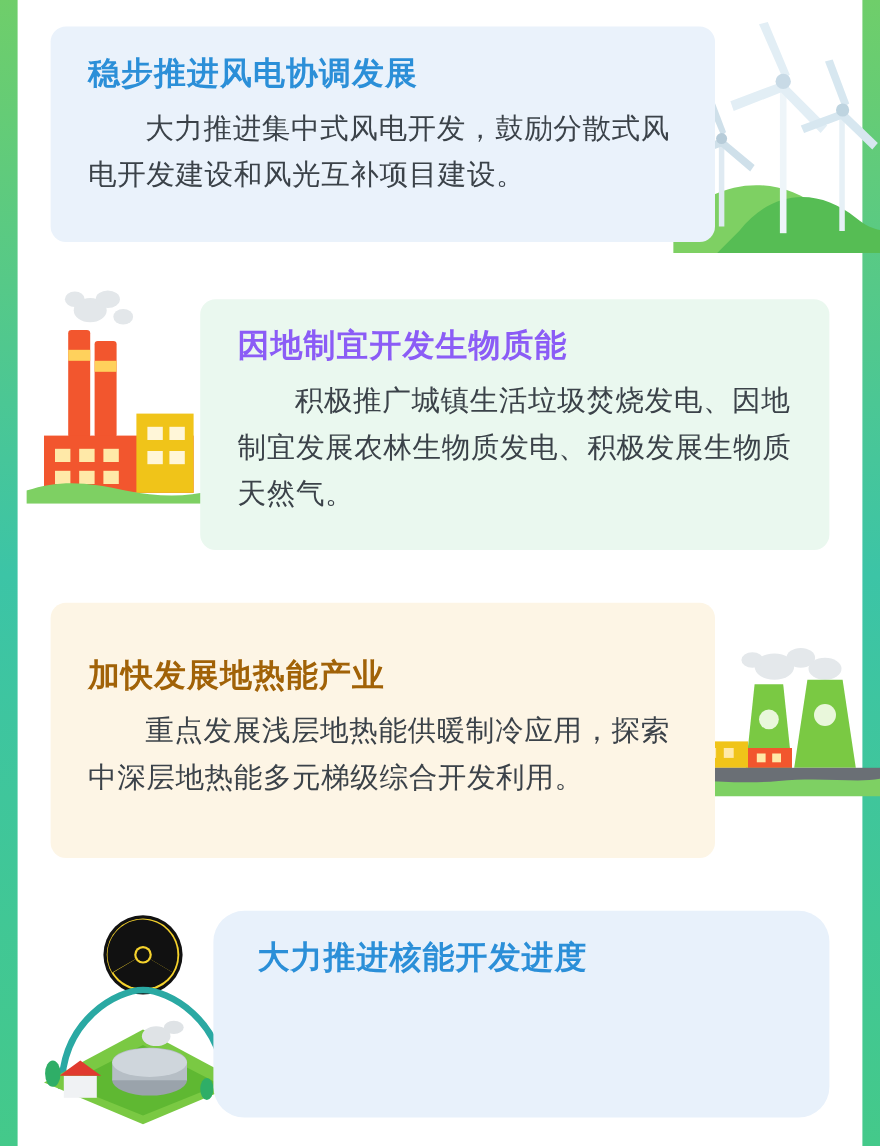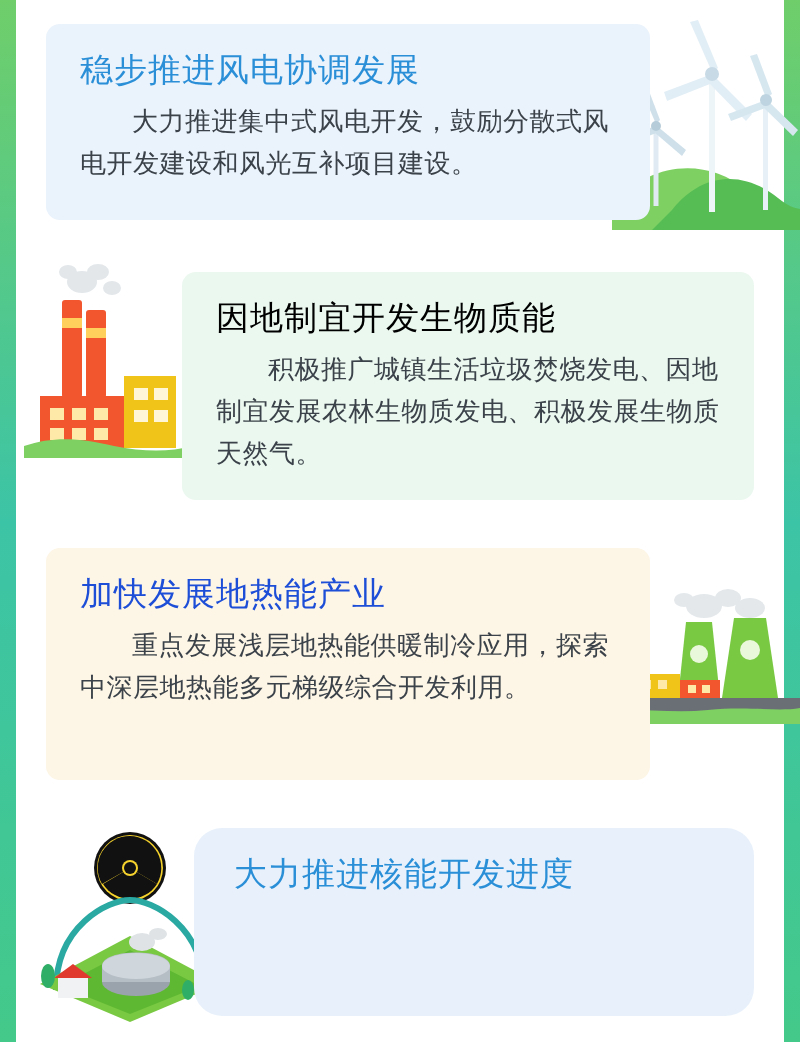--- a/index.html
+++ b/index.html
@@ -30,22 +30,22 @@
   }
   .edge.left { left: 0; }
   .edge.right { right: 0; }
 
   .card {
     position: absolute;
     border-radius: 14px;
     box-sizing: border-box;
   }
   .card-title {
-    font-size: 33px;
-    font-weight: normal;
+    font-size: 29px;
+    font-weight: bold;
     letter-spacing: 1px;
     margin: 0 0 10px 0;
     line-height: 1.2;
   }
   .card-body {
     font-size: 26px;
     line-height: 1.62;
     color: #3b4249;
     margin: 0;
     text-indent: 2em;
@@ -65,32 +65,32 @@
 
   
   #card-biomass {
     left: 182px;
     top: 272px;
     width: 572px;
     height: 228px;
     background: #eaf8ef;
     padding: 26px 28px 0 34px;
   }
-  #card-biomass .card-title { color: #000000; }
+  #card-biomass .card-title { color: #8b5cf6; }
 
   
   #card-geo {
     left: 46px;
     top: 548px;
     width: 604px;
     height: 232px;
     background: #fdf5e5;
     padding: 26px 34px 0 34px;
   }
-  #card-geo .card-title { color: #1d4ed8; }
+  #card-geo .card-title { color: #a16207; margin-top: 24px; }
 
   
   #card-nuclear {
     left: 194px;
     top: 828px;
     width: 560px;
     height: 188px;
     background: #e8f1fb;
     padding: 26px 28px 0 40px;
     border-radius: 28px;

